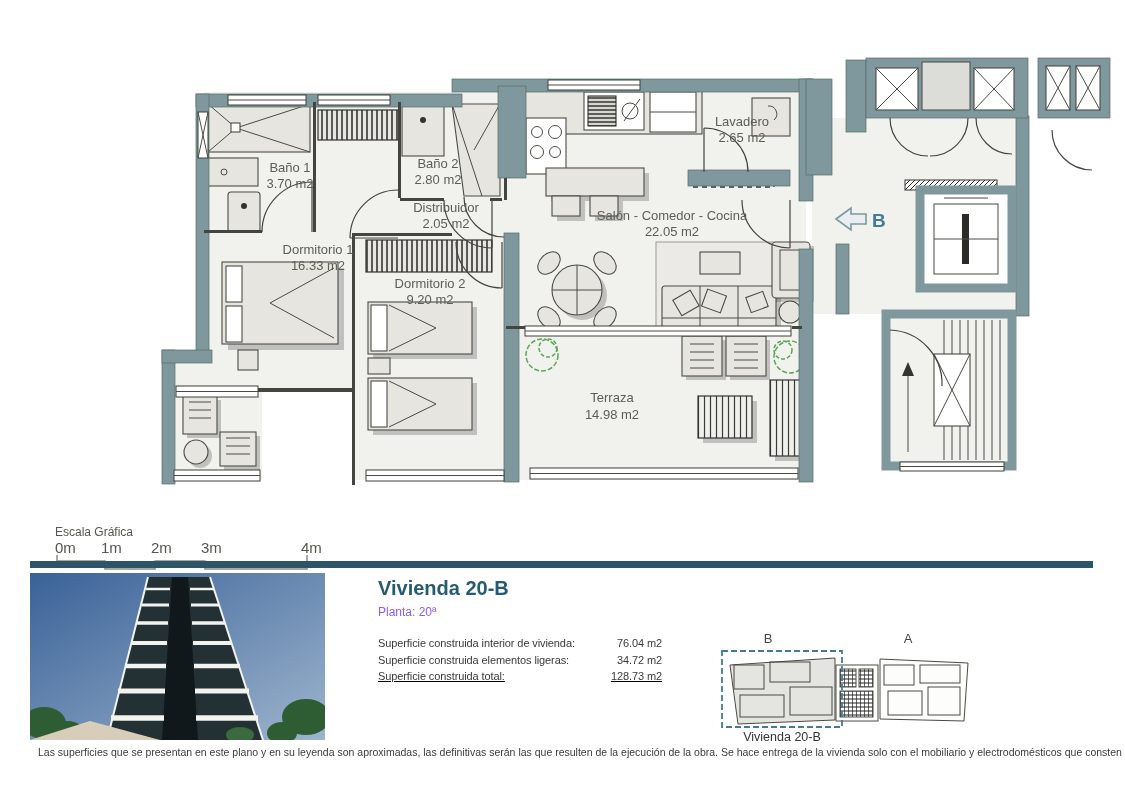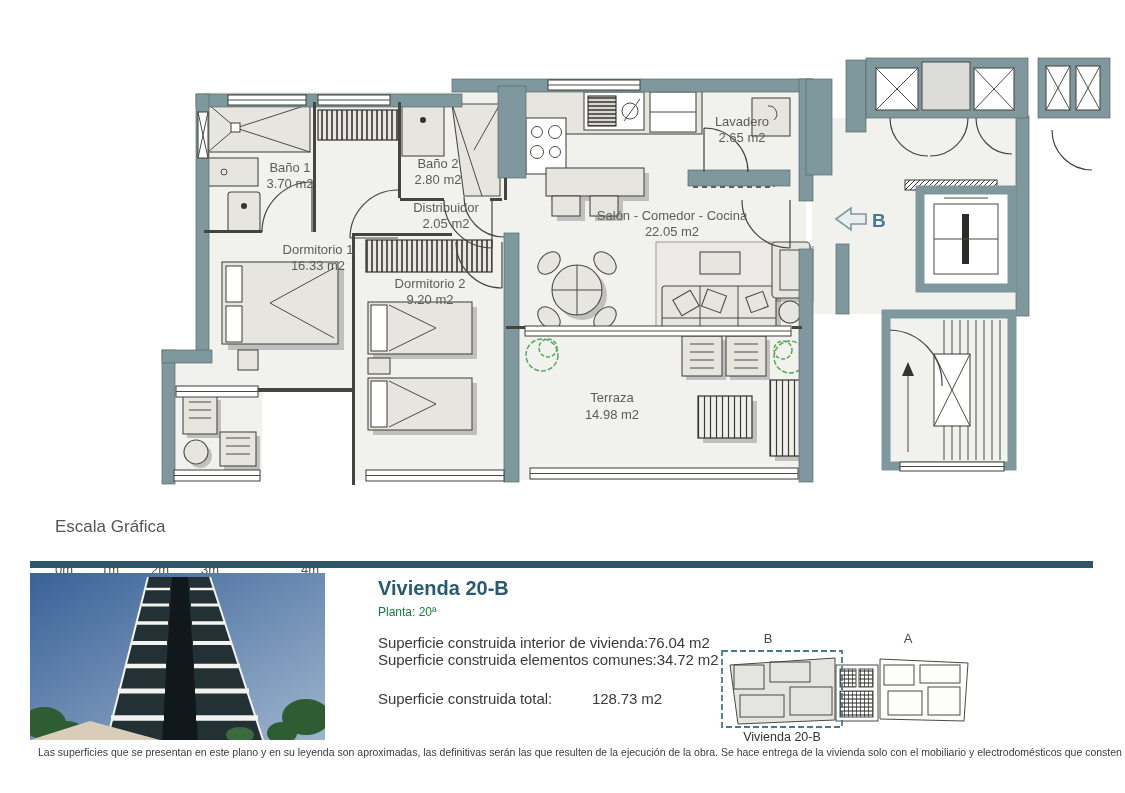--- a/index.html
+++ b/index.html
@@ -15,32 +15,32 @@
   .furw{fill:#ffffff;stroke:#4b4b45;stroke-width:1.1;}
   .rug {fill:#eceae6;stroke:#9a9a94;stroke-width:1;}
   .ln  {stroke:#4b4b45;stroke-width:1;fill:none;}
   .p   {fill:#45453f;}
   .arc {stroke:#45453f;stroke-width:1.2;fill:none;}
   .sh  {fill:rgba(0,0,0,.20);stroke:none;}
   .win {fill:#ffffff;stroke:#3f3f3a;stroke-width:1;}
   .rlbl{font-size:13px;fill:#5d5d56;text-anchor:middle;}
   .green{stroke:#5aa85a;fill:none;stroke-width:1.5;}
   
-  .scale-title{font-size:17px;color:#55554f;}
-  .scale-ticks{position:relative;height:14px;font-size:13px;color:#55554f;margin-top:25px;}
+  .scale-title{font-size:12px;color:#55554f;margin-top:8px;}
+  .scale-ticks{position:relative;height:14px;font-size:15px;color:#55554f;}
   .scale-ticks span{position:absolute;top:0;}
   
   .divider{background:#2e5468;}
   
   .info-title{font-size:20px;font-weight:bold;color:#265b70;}
-  .info-floor{font-size:12px;color:#15803d;margin-top:5px;}
+  .info-floor{font-size:12px;color:#8b5cf6;margin-top:5px;}
   .irow{display:flex;justify-content:space-between;white-space:nowrap;
-        font-size:15px;color:#3a3a3a;letter-spacing:-.1px;line-height:16.5px;}
+        font-size:11px;color:#3a3a3a;letter-spacing:-.1px;line-height:16.5px;}
   .rows{margin-top:16px;}
-  .rows.totals{margin-top:23px;}
+  .rows.totals{margin-top:0;text-decoration:underline;}
   
   .kp-letter{font-size:13px;fill:#474747;text-anchor:middle;}
   .kp-caption{font-size:12.5px;fill:#333;text-anchor:middle;}
   
   .footer{font-size:10.5px;color:#3b3b3b;line-height:15.5px;white-space:nowrap;}
 </style>
 </head>
 <body>
 
 <div class="page">
@@ -372,21 +372,21 @@
 
   <div class="abs" style="left:378px;top:577px;width:284px;">
     <div class="info-title">Vivienda 20-B</div>
     <div class="info-floor">Planta: 20ª</div>
     <div class="rows">
       <div class="irow">
         <span>Superficie construida interior de vivienda:</span>
         <span>76.04 m2</span>
       </div>
       <div class="irow">
-        <span>Superficie construida elementos comunes:</span>
+        <span>Superficie construida elementos ligeras:</span>
         <span>34.72 m2</span>
       </div>
     </div>
     <div class="rows totals">
       <div class="irow">
         <span>Superficie construida total:</span>
         <span>128.73 m2</span>
       </div>
     </div>
   </div>

